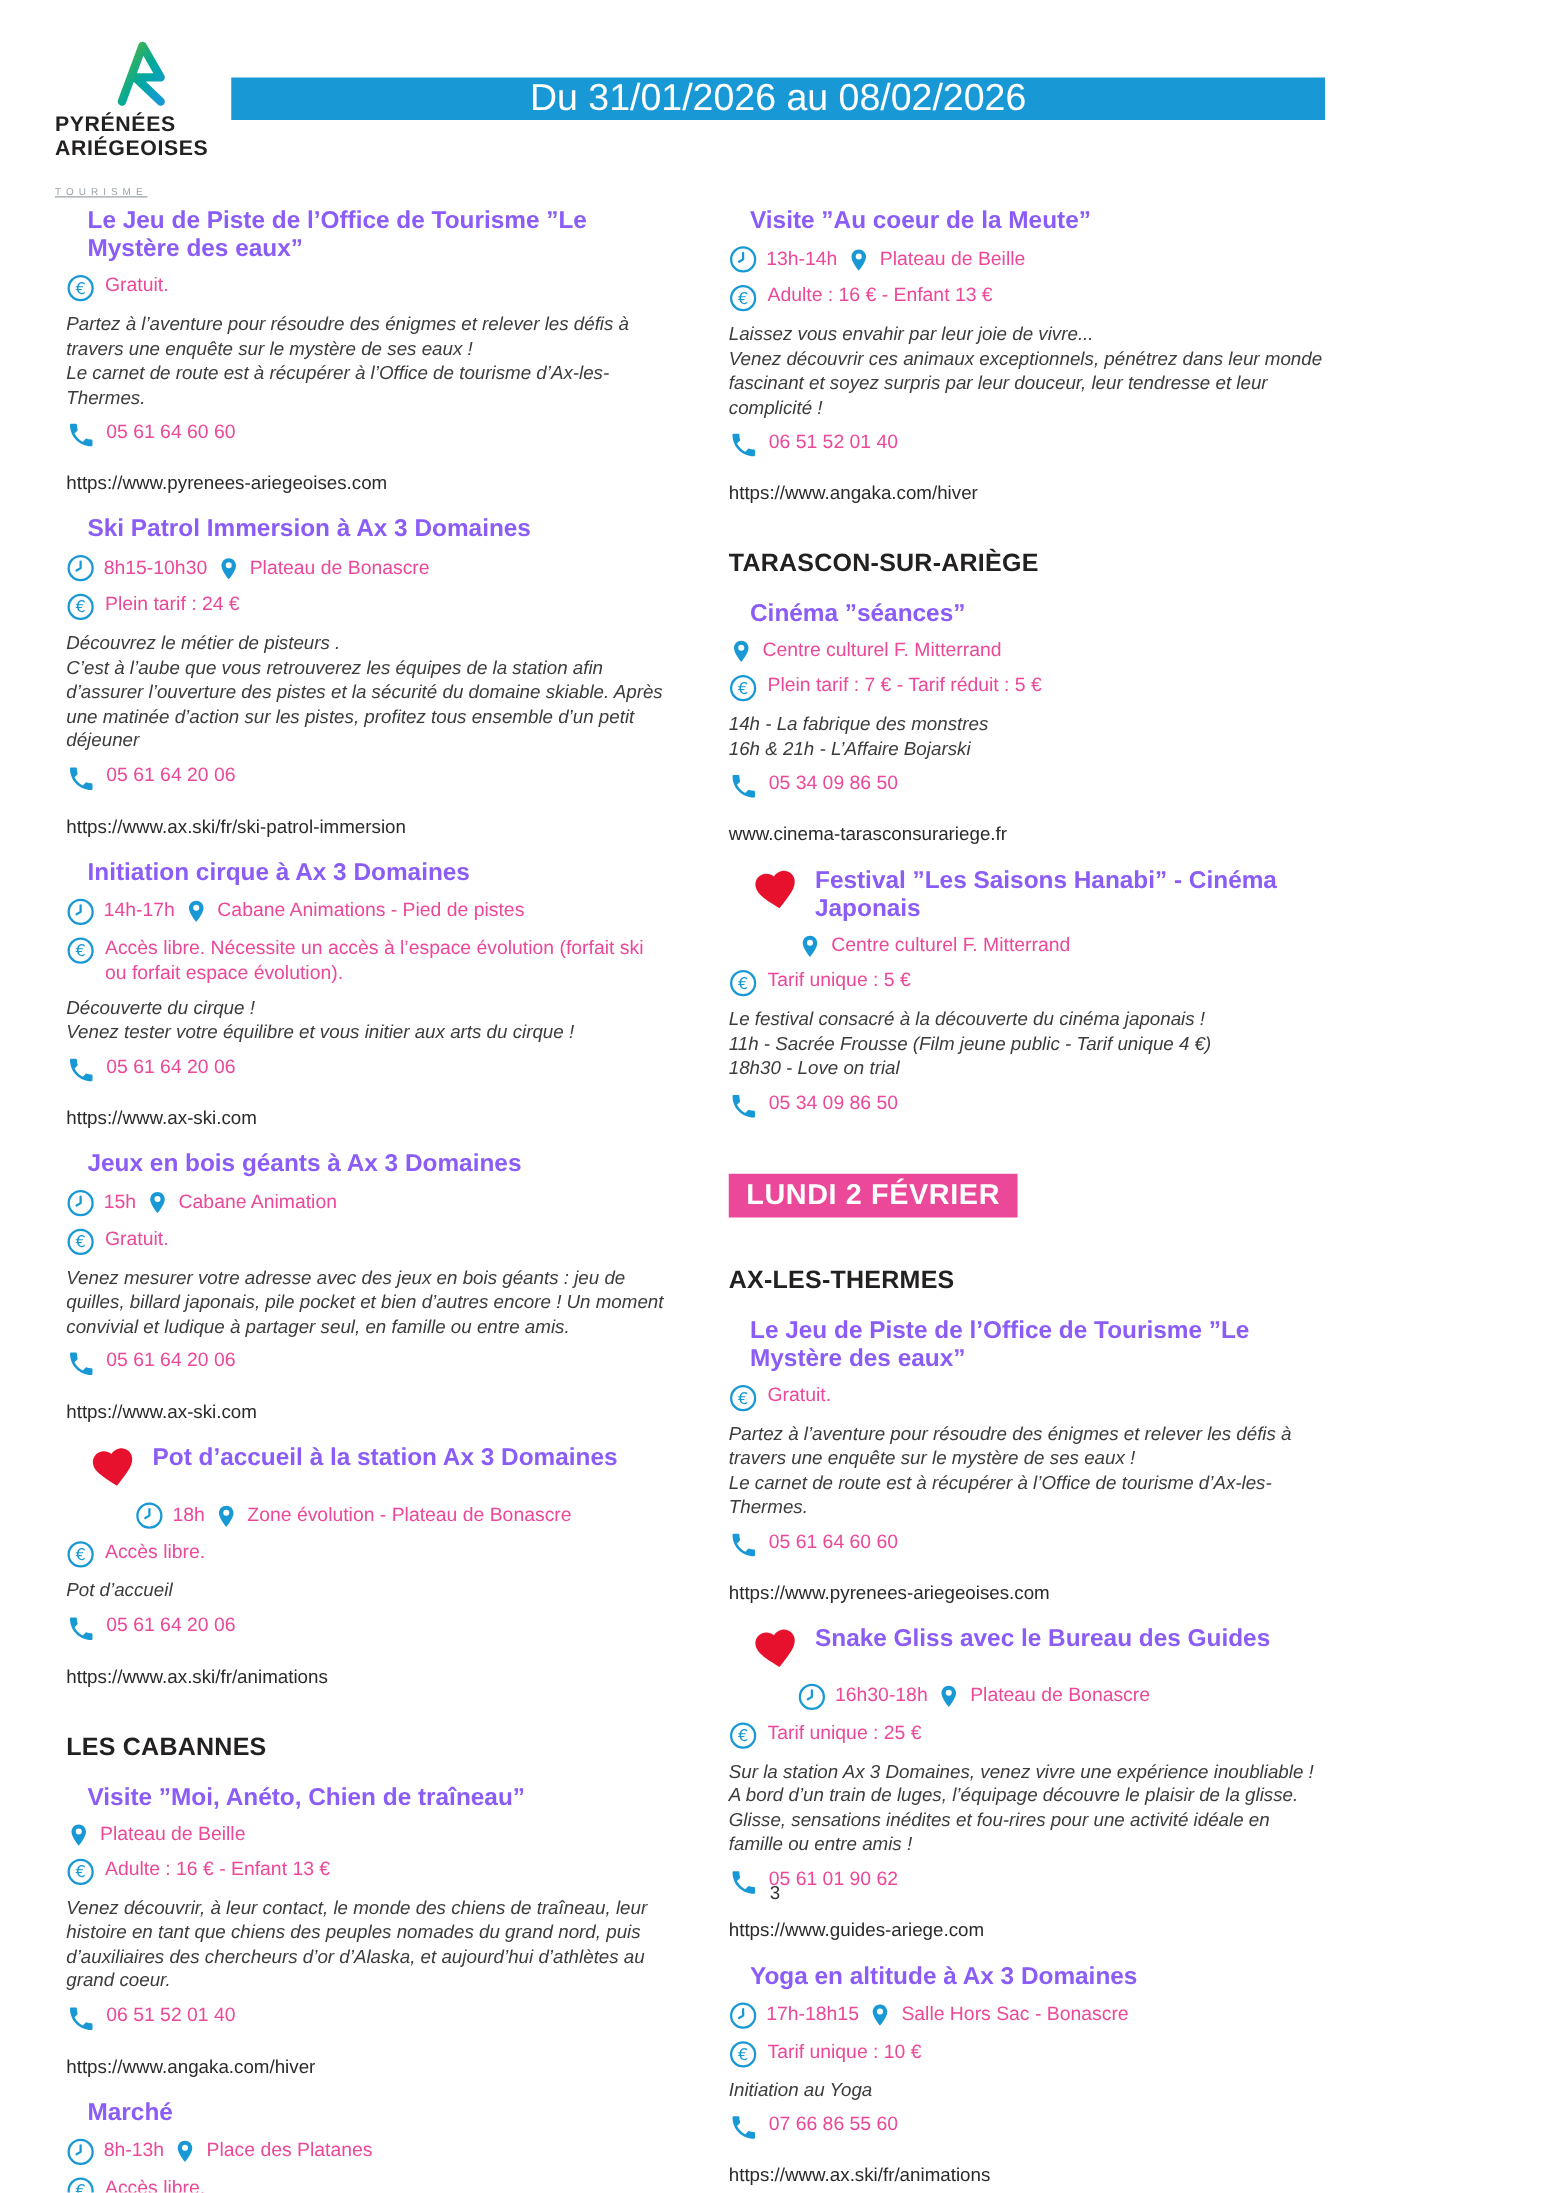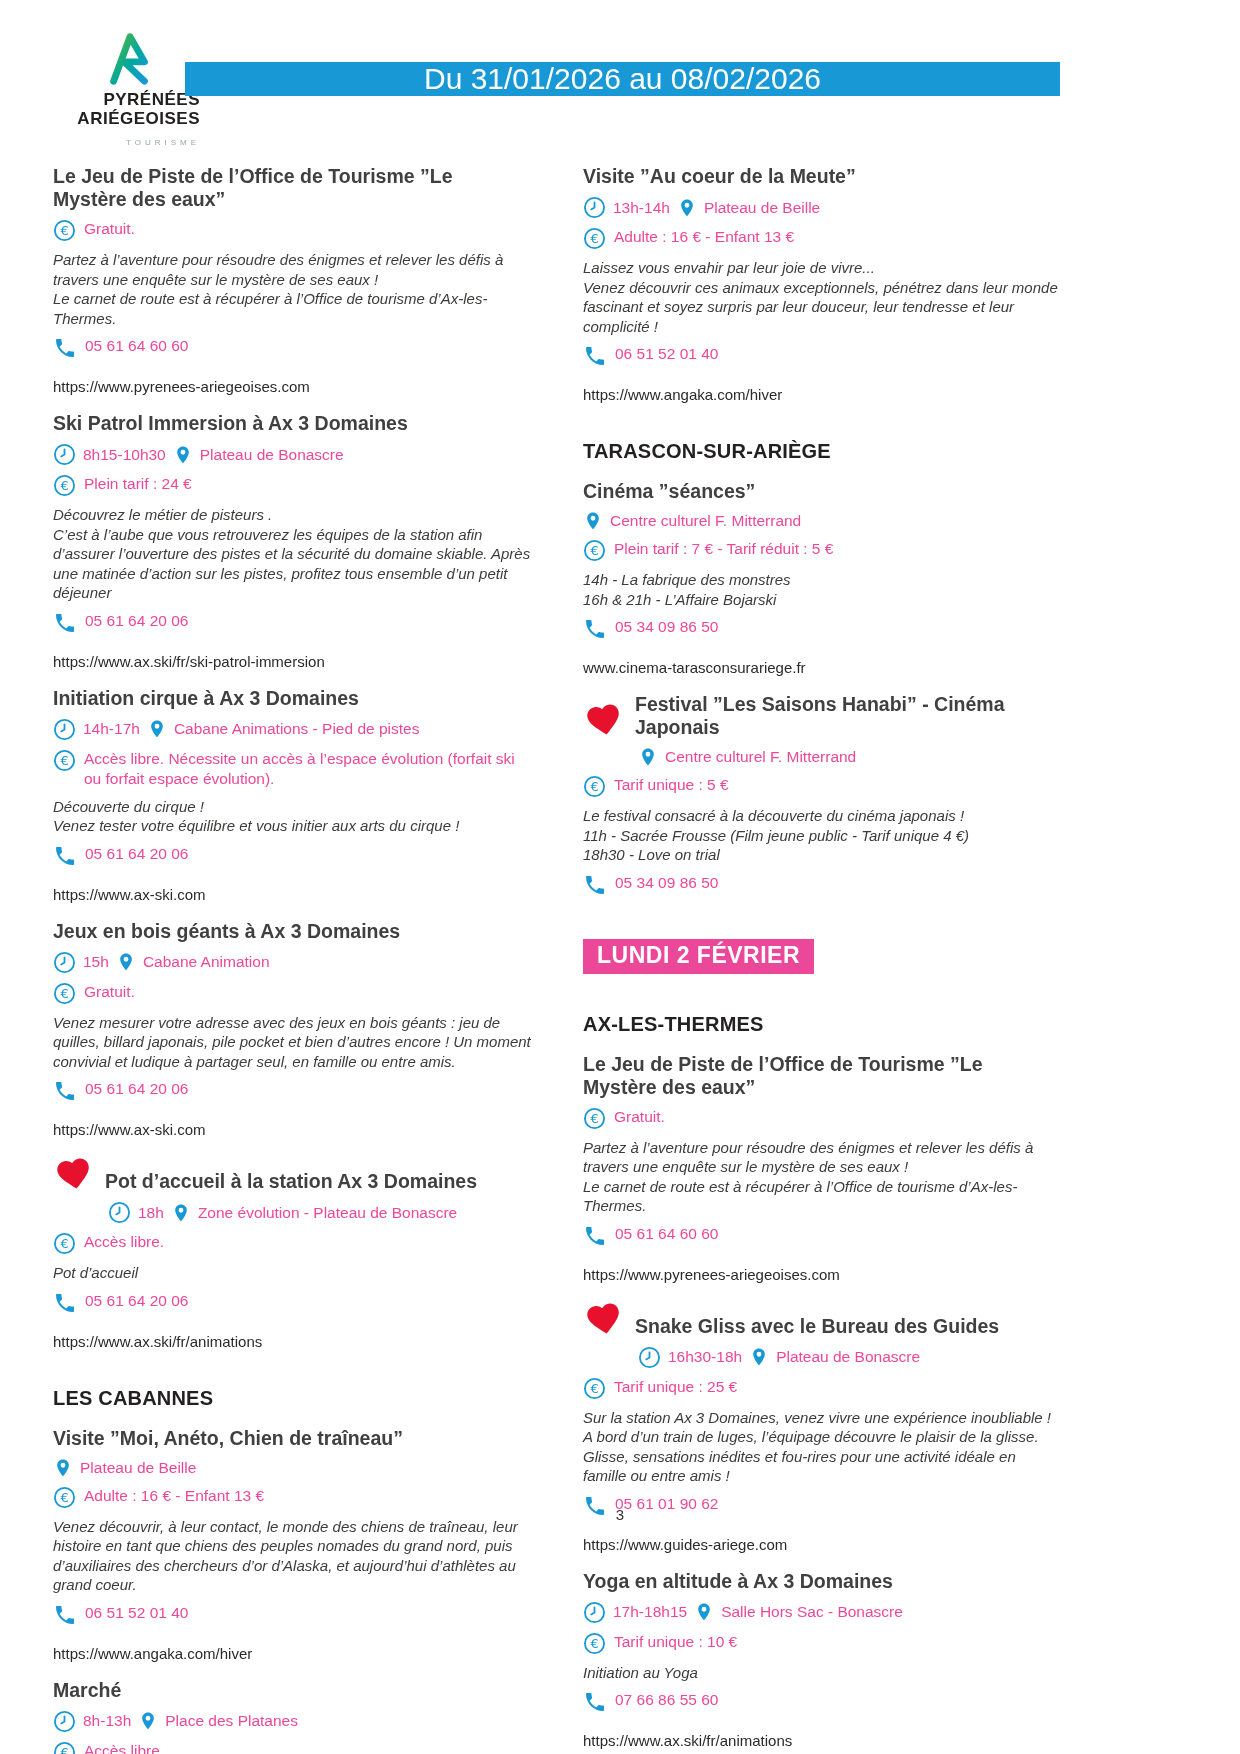--- a/index.html
+++ b/index.html
@@ -3,37 +3,37 @@
 <meta charset="utf-8">
 <style>
   html,body { margin:0; padding:0; }
   body {
     width:1240px; height:1754px; position:relative;
     background:#ffffff; color:#232323;
     font-family:"Liberation Sans", sans-serif;
     overflow:hidden;
   }
   
-  .logo { position:absolute; left:60px; top:30px; width:140px; text-align:right; }
+  .logo { position:absolute; left:44px; top:30px; width:140px; text-align:left; }
   .logo svg.mark { width:58px; height:58px; display:block; margin:0 auto 2px; }
   .logo .l1, .logo .l2 { font-weight:bold; font-size:17px; letter-spacing:.5px; color:#232020; line-height:1.12; }
-  .logo .l3 { font-size:8px; letter-spacing:4px; color:#9aa3a8; margin-top:10px; }
+  .logo .l3 { font-size:8px; letter-spacing:4px; color:#9aa3a8; margin-top:21px;text-decoration:underline; }
   .banner {
     position:absolute; left:185px; top:62px; width:875px; height:34px;
     background:#1899d6; color:#ffffff;
     display:flex; align-items:center; justify-content:center;
     font-size:30px;
   }
   
   .columns { position:absolute; top:148px; left:53px; display:flex; gap:52px; }
   .col { width:478px; }
   
   h3.evt-title {
-    margin:17px 0 4px; font-size:19.5px; line-height:1.18; font-weight:bold;
-    color:#404040; display:flex; align-items:flex-end; gap:10px;
+    margin:17px 17px 4px; font-size:19.5px; line-height:1.18; font-weight:bold;
+    color:#8b5cf6; display:flex; align-items:flex-start; gap:10px;
   }
   h3.evt-title .tt { display:block; }
   h2.city { margin:37px 0 0; font-size:20px; font-weight:bold; color:#232020; letter-spacing:.2px; }
   .row { display:flex; align-items:flex-start; gap:8px; margin:8px 0; font-size:15.5px; color:#ec4899; }
   .row.meta { align-items:center; gap:7px; }
   .row.indent { margin-left:55px; }
   .row .txt { flex:1 1 auto; line-height:1.3; }
   .desc {
     margin:7px 0; font-size:15px; font-style:italic; color:#3c3c3b;
     line-height:1.3; white-space:pre-line;

